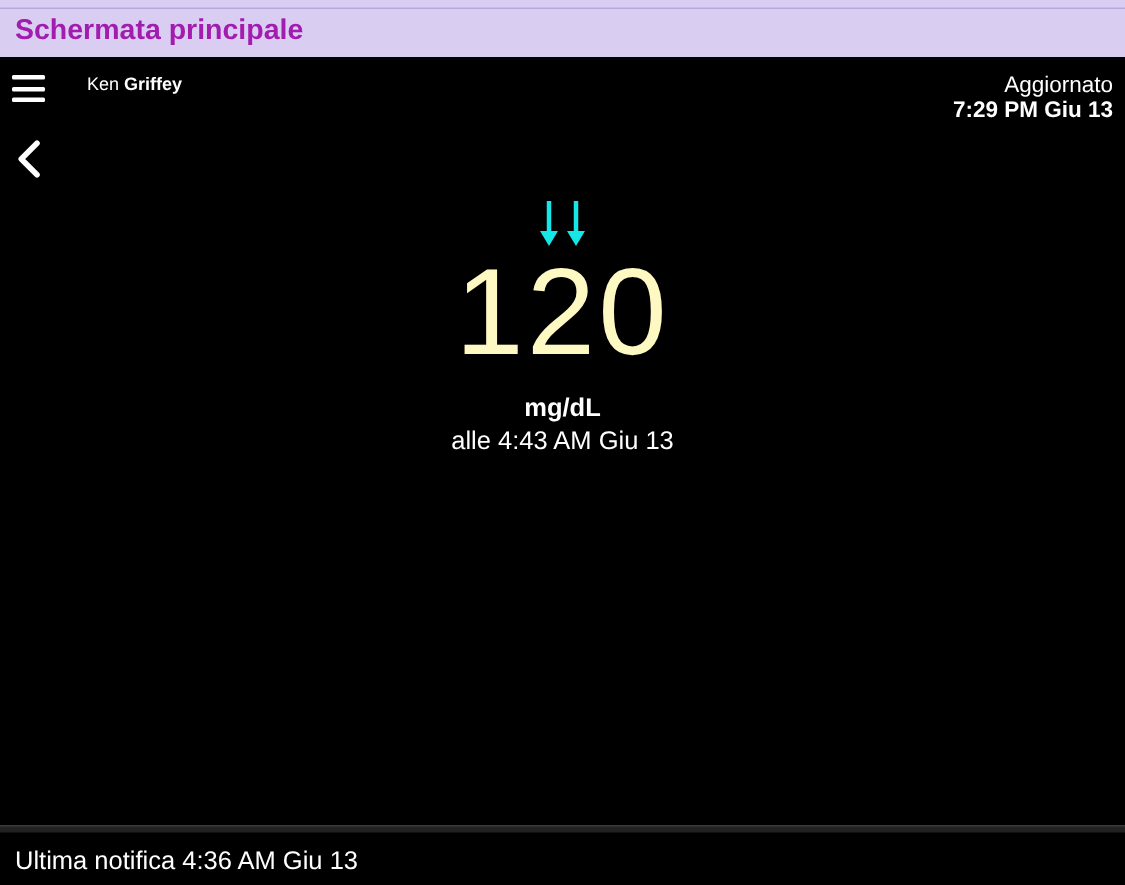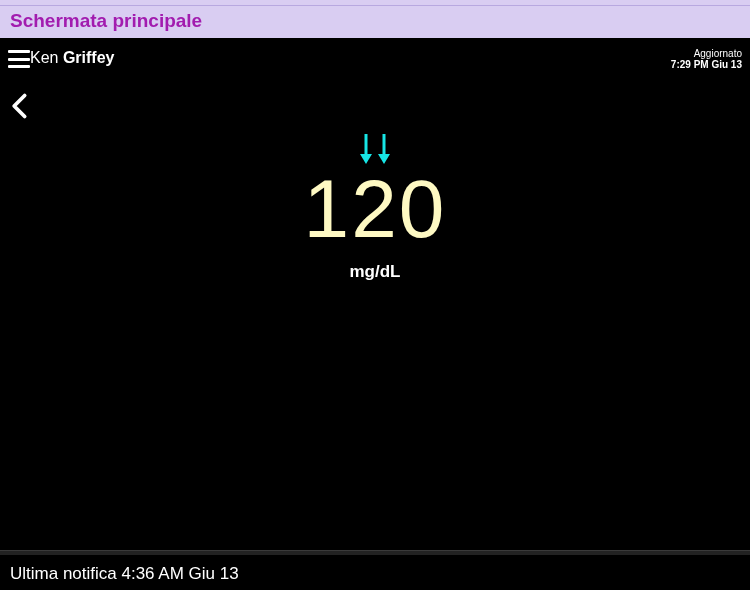--- a/index.html
+++ b/index.html
@@ -2,24 +2,24 @@
 <html><head>
 <meta charset="utf-8">
 <style>
   * { margin: 0; padding: 0; box-sizing: border-box; }
   html, body { width: 750px; height: 590px; font-family: Arial, Helvetica, sans-serif; background: #000; overflow: hidden; }
   .top-tabs { height: 6px; background: #d9cdf2; border-bottom: 1px solid #b8a8e0; }
   .title-bar { background: #d9cdf2; padding: 4px 10px 6px 10px; color: #a21caf; font-size: 19px; font-weight: 700; }
   .header { display: flex; align-items: flex-start; padding: 10px 8px 0 8px; background: #000; height: 46px; }
   .hamburger { width: 22px; height: 18px; display: flex; flex-direction: column; justify-content: space-between; cursor: pointer; margin-top: 2px; }
   .hamburger span { display: block; height: 3px; background: #fff; border-radius: 1px; }
-  .user-name { color: #fff; font-size: 16px; margin-left: 0; margin-top: 1px; }
+  .user-name { color: #fff; font-size: 12px; margin-left: 28px; margin-top: 1px; }
   .user-name .first { font-weight: 400; }
   .user-name .last { font-weight: 700; }
-  .updated { margin-left: auto; text-align: right; color: #fff; font-size: 10px; }
+  .updated { margin-left: auto; text-align: right; color: #fff; font-size: 15px; }
   .updated .lbl { display: block; }
   .updated .ts { font-weight: 700; display: block; }
   .back-row { padding: 8px 6px 0 6px; height: 40px; }
   .back-chevron { width: 28px; height: 28px; cursor: pointer; }
   .main { background: #000; text-align: center; padding-top: 4px; height: 428px; }
   .trend-arrows { color: #17e6e6; display: flex; justify-content: center; gap: 2px; height: 38px; align-items: flex-end; }
   .trend-arrows svg { width: 16px; height: 34px; }
   .reading { color: #fef9c3; font-size: 82px; font-weight: 400; line-height: 1; margin-top: 2px; letter-spacing: 2px; }
   .unit { color: #fff; font-size: 17px; margin-top: 12px; font-weight: bold; }
   .reading-time { color: #fff; font-size: 17px; margin-top: 2px; }
@@ -68,20 +68,21 @@
       <line x1="8" y1="2" x2="8" y2="28" stroke="#17e6e6" stroke-width="3"></line>
       <path d="M2 22 L8 32 L14 22" fill="#17e6e6"></path>
     </svg>
     <svg viewBox="0 0 16 34">
       <line x1="8" y1="2" x2="8" y2="28" stroke="#17e6e6" stroke-width="3"></line>
       <path d="M2 22 L8 32 L14 22" fill="#17e6e6"></path>
     </svg>
   </div>
   <div class="reading">120</div>
   <div class="unit">mg/dL</div>
+  <div class="reading-time">alle 4:43 AM Giu 13</div>
 </div>
 
 <div class="footer">
   <div class="footer-sep"></div>
   <div class="footer-body">
     <div class="lastnotif">Ultima notifica 4:36 AM Giu 13</div>
   </div>
 </div>
 
 </body></html>

